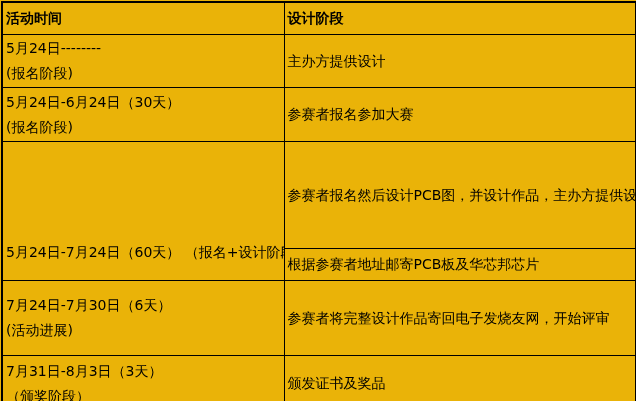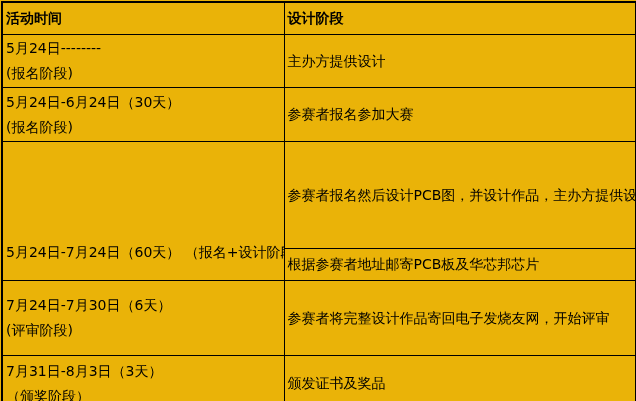--- a/index.html
+++ b/index.html
@@ -97,21 +97,21 @@
         <td class="h-r3a nowrap-clip">参赛者报名然后设计PCB图，并设计作品，主办方提供设计</td>
       </tr>
 
       <tr>
         <td class="h-r3b nowrap-clip">根据参赛者地址邮寄PCB板及华芯邦芯片</td>
       </tr>
 
       <tr>
         <td class="h-r4">
           <div class="line">7月24日-7月30日（6天）</div>
-          <div class="line">(评审阶段)</div>
+          <div class="line">(活动进展)</div>
         </td>
         <td class="h-r4">参赛者将完整设计作品寄回电子发烧友网，开始评审</td>
       </tr>
 
       <tr>
         <td class="h-r5">
           <div class="line">7月31日-8月3日（3天）</div>
           <div class="line">（颁奖阶段）</div>
         </td>
         <td class="h-r5">颁发证书及奖品</td>

